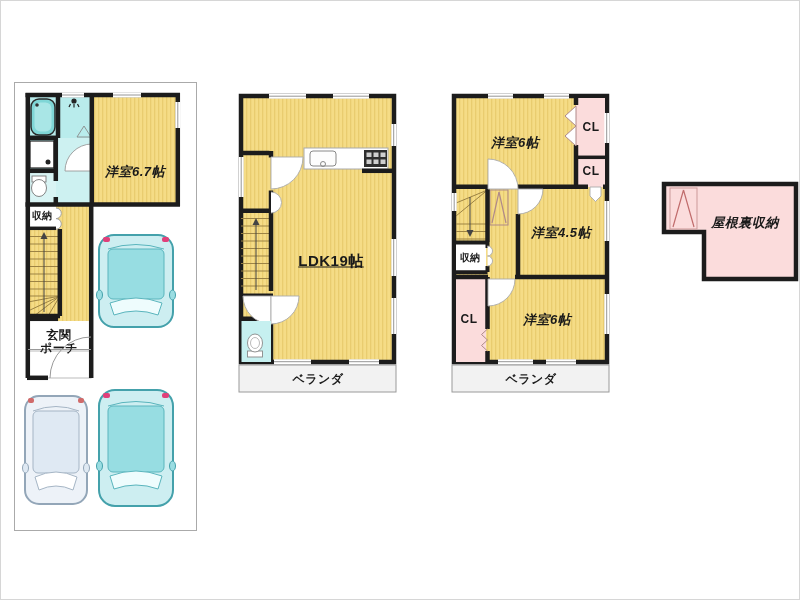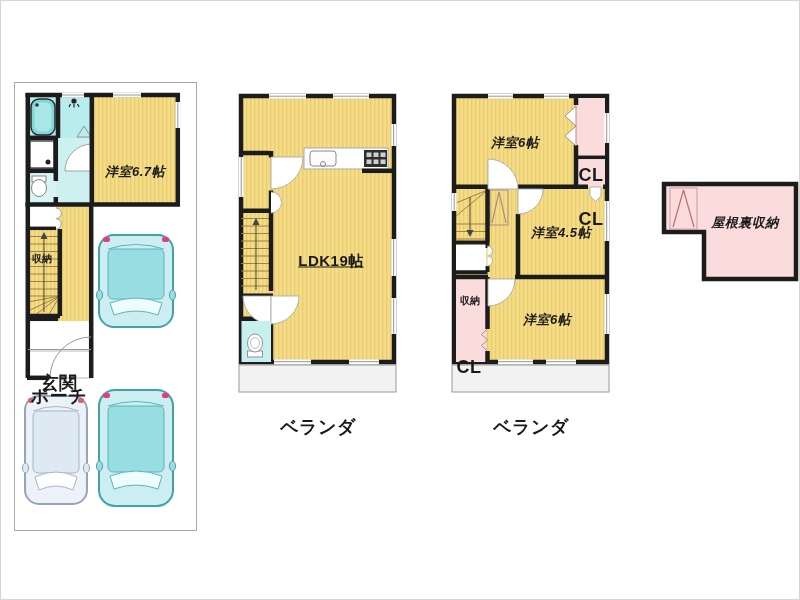--- a/index.html
+++ b/index.html
@@ -3,22 +3,22 @@
 <meta charset="utf-8">
 <style>
   html,body{margin:0;padding:0;background:#fff;}
   .stage{position:relative;width:800px;height:600px;background:#ffffff;border:1px solid #d6d6d6;box-sizing:border-box;overflow:hidden;
          font-family:"Liberation Sans","DejaVu Sans",sans-serif;}
   .plan-svg{position:absolute;}
   .lbl{position:absolute;transform:translate(-50%,-50%);white-space:nowrap;color:#1a1a1a;
        font-weight:bold;text-align:center;line-height:1;letter-spacing:0.5px;}
   .lbl-13{font-size:13px;font-style:italic;}
   .lbl-15{font-size:15px;text-decoration:underline;}
-  .lbl-12{font-size:18px;margin-top:48px;}
-  .lbl-10{font-size:10px;letter-spacing:0;margin-top:43px;}
+  .lbl-12{font-size:12px;}
+  .lbl-10{font-size:10px;letter-spacing:0;}
 </style>
 </head>
 <body>
 
 <div class="stage">
 
   <svg class="plan-svg" style="left:13px;top:81px;" width="183" height="449" viewBox="0 0 183 449">
     <defs>
       <pattern id="ys" width="4" height="4" patternUnits="userSpaceOnUse">
         <rect width="4" height="4" fill="#f5dc86"></rect>

